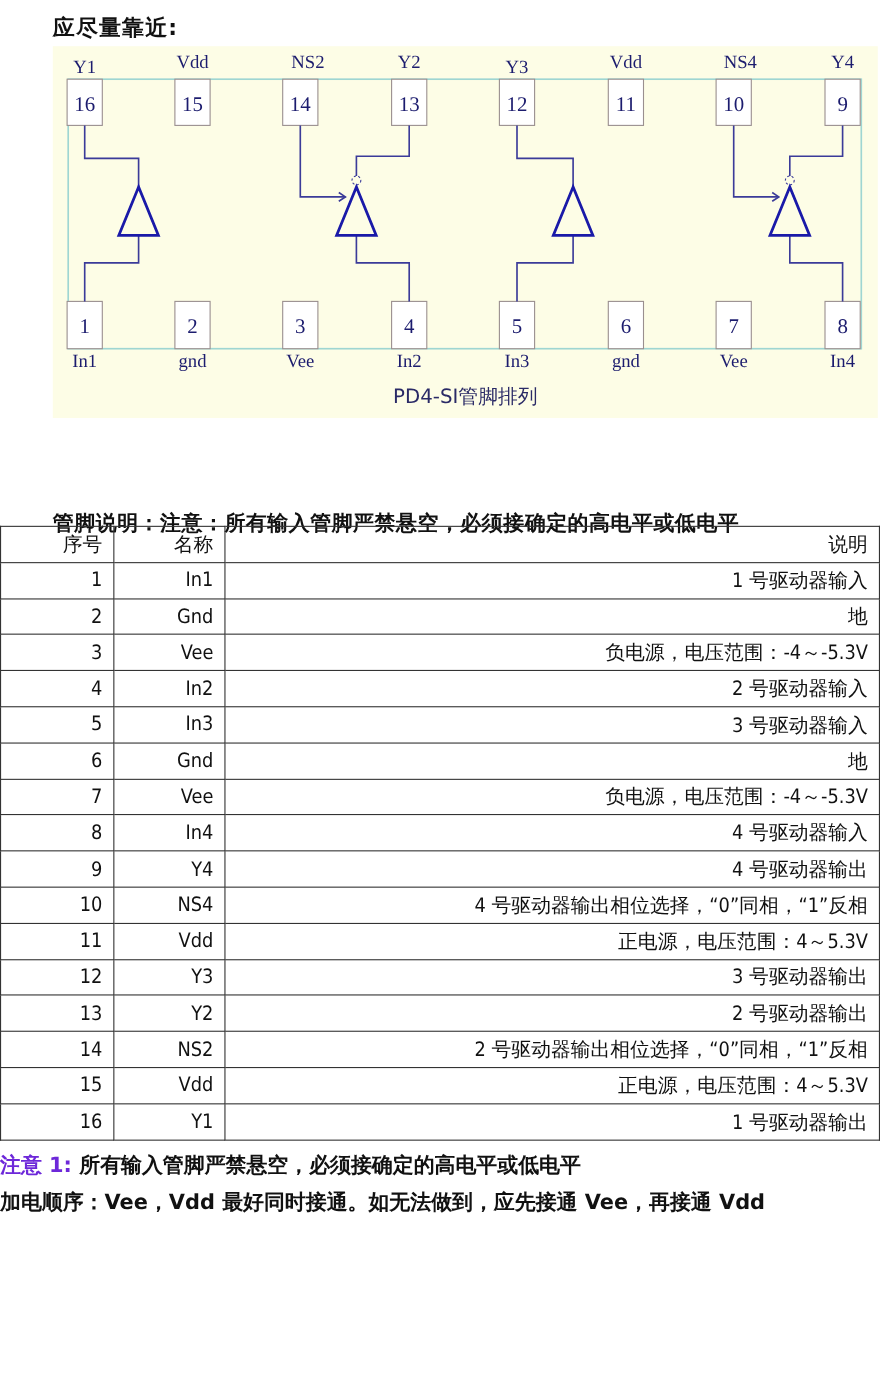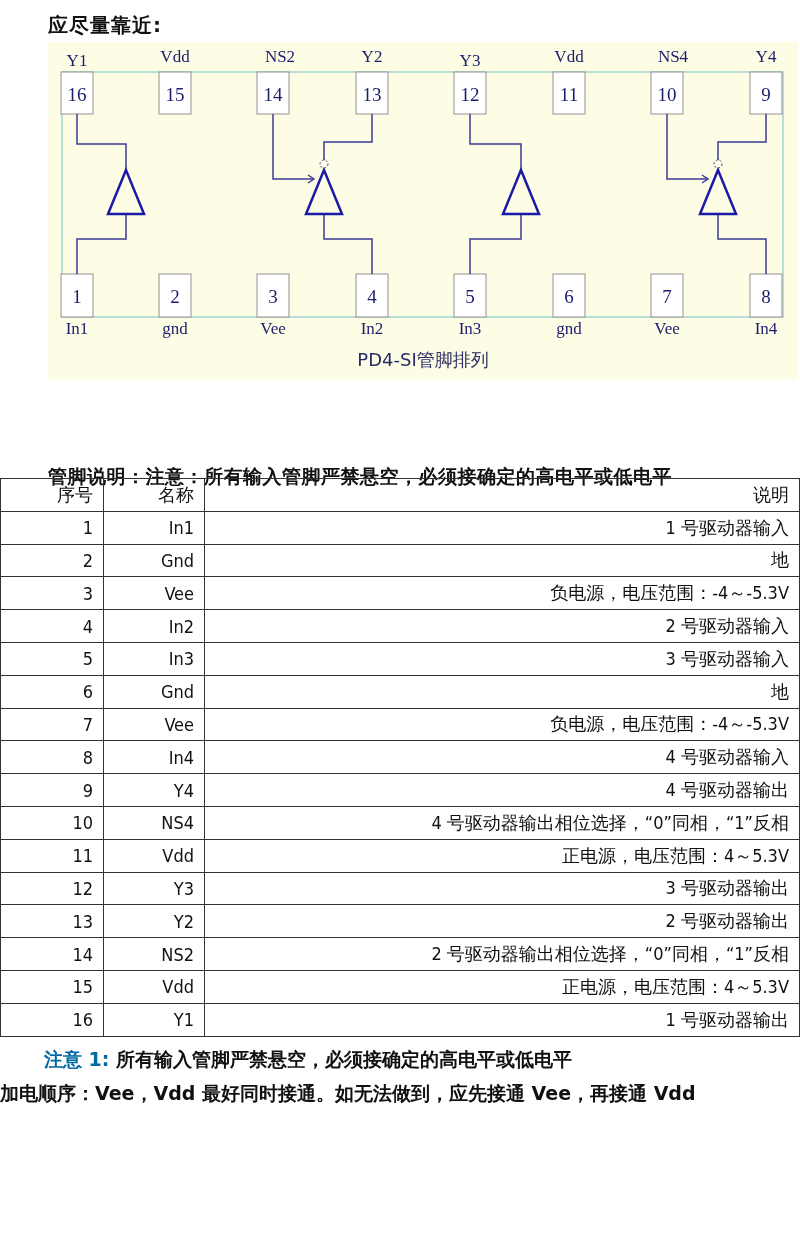--- a/index.html
+++ b/index.html
@@ -15,21 +15,21 @@
   .desc { position:absolute; left:48px; top:414px; width:752px; font-size:19px; font-weight:bold;
           line-height:29px; font-family:"DejaVu Sans", sans-serif; letter-spacing:0.5px;margin-top:48px; }
   table.pins { position:absolute; left:0; top:478px; width:800px; border-collapse:collapse;
                font-family:"DejaVu Sans Condensed","DejaVu Sans", sans-serif; font-size:18px; }
   table.pins td, table.pins th { border:1.5px solid #333; height:31.8px; padding:0 10px; font-weight:normal;
                text-align:right; white-space:nowrap; }
   table.pins .c1 { width:82px; }
   table.pins .c2 { width:80px; }
   .notes { position:absolute; left:0; top:1042px; width:800px; font-size:19px; font-weight:bold;
            line-height:34px; font-family:"DejaVu Sans", sans-serif; }
-  .notes .red { color:#0369a1;padding-left:44px; }
+  .notes .red { color:#6d28d9; }
   .notes p { margin:0; }
 </style>
 </head>
 <body>
 
 <div class="h-title">应尽量靠近:</div>
 
 <div class="diagram">
   <svg width="750" height="338" viewBox="0 0 750 338">
 

